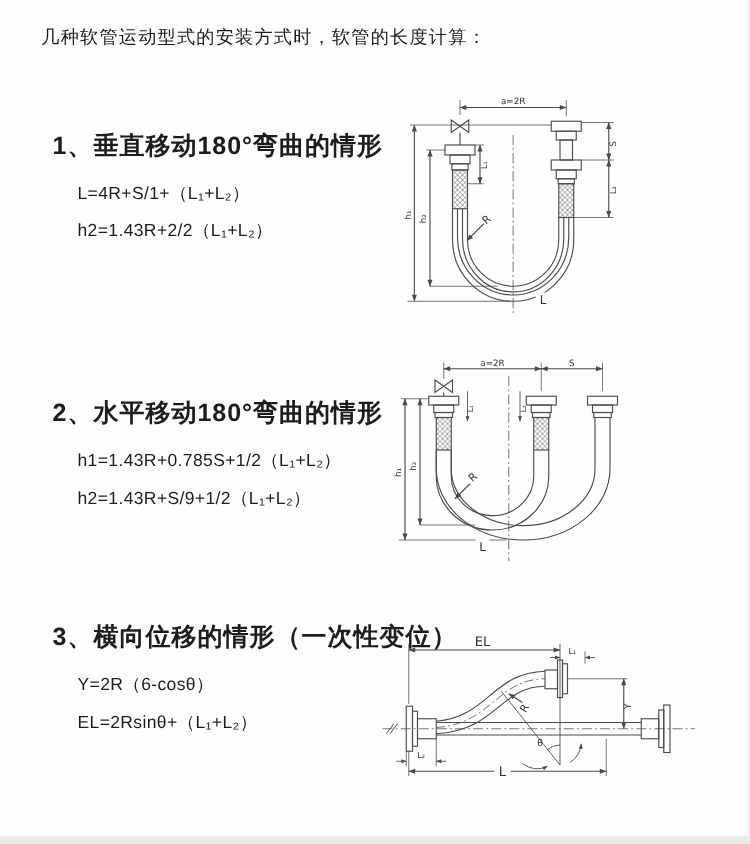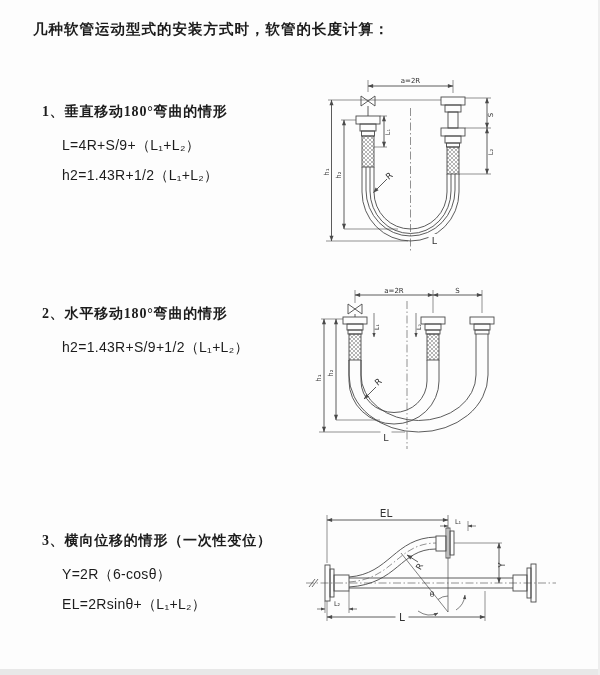--- a/index.html
+++ b/index.html
@@ -3,52 +3,53 @@
 <meta charset="utf-8">
 <style>
   html,body{margin:0;padding:0;}
   body{
     width:600px;height:675px;position:relative;overflow:hidden;
     background:#fdfdfd;color:#1c1c1c;
     font-family:"Liberation Sans", sans-serif;
   }
   .title{
     position:absolute;left:33px;top:20px;
-    font-size:14.5px;font-weight:bold;letter-spacing:1px;white-space:nowrap;
+    font-size:14.5px;font-weight:normal;letter-spacing:1px;white-space:nowrap;
   }
   .sec{position:absolute;left:42px;}
-  .sec-heading{font-size:14px;font-weight:bold;letter-spacing:0.8px;white-space:nowrap;font-family:Liberation Serif, serif;}
+  .sec-heading{font-size:20px;font-weight:bold;letter-spacing:0.8px;white-space:nowrap;}
   .formulas{margin:10px 0 0 20px;}
   .formula{height:30px;display:flex;align-items:center;font-size:14px;letter-spacing:0.3px;white-space:nowrap;}
   .diagram{position:absolute;}
   svg text{font-family:"DejaVu Sans", sans-serif;fill:#333;}
   .scan-edge-bottom{position:absolute;left:0;top:669px;width:600px;height:6px;background:#e8e8e8;}
   .scan-edge-right{position:absolute;left:598px;top:0;width:2px;height:675px;background:#eeeeee;}
 </style>
 </head>
 <body>
 
 <div class="title">几种软管运动型式的安装方式时，软管的长度计算：</div>
 
 <div class="sec" style="top:103px;">
   <div class="sec-heading">1、垂直移动180°弯曲的情形</div>
   <div class="formulas">
-    <div class="formula">L=4R+S/9+（L₁+L₂）</div>
-    <div class="formula">h2=1.43R+1/2（L₁+L₂）</div>
+    <div class="formula">L=4R+S/1+（L₁+L₂）</div>
+    <div class="formula">h2=1.43R+2/2（L₁+L₂）</div>
   </div>
 </div>
 
-<div class="sec" style="top:305px;">
+<div class="sec" style="top:317px;">
   <div class="sec-heading">2、水平移动180°弯曲的情形</div>
   <div class="formulas">
+    <div class="formula">h1=1.43R+0.785S+1/2（L₁+L₂）</div>
     <div class="formula">h2=1.43R+S/9+1/2（L₁+L₂）</div>
   </div>
 </div>
 
-<div class="sec" style="top:532px;">
+<div class="sec" style="top:496px;">
   <div class="sec-heading">3、横向位移的情形（一次性变位）</div>
   <div class="formulas">
     <div class="formula">Y=2R（6-cosθ）</div>
     <div class="formula">EL=2Rsinθ+（L₁+L₂）</div>
   </div>
 </div>
 
 <svg class="diagram" style="left:318px;top:72px;" width="265" height="185" viewBox="0 0 265 185">
   <defs>
     <marker id="arr" viewBox="0 0 10 10" refX="9.5" refY="5" markerWidth="9" markerHeight="6" orient="auto-start-reverse">

